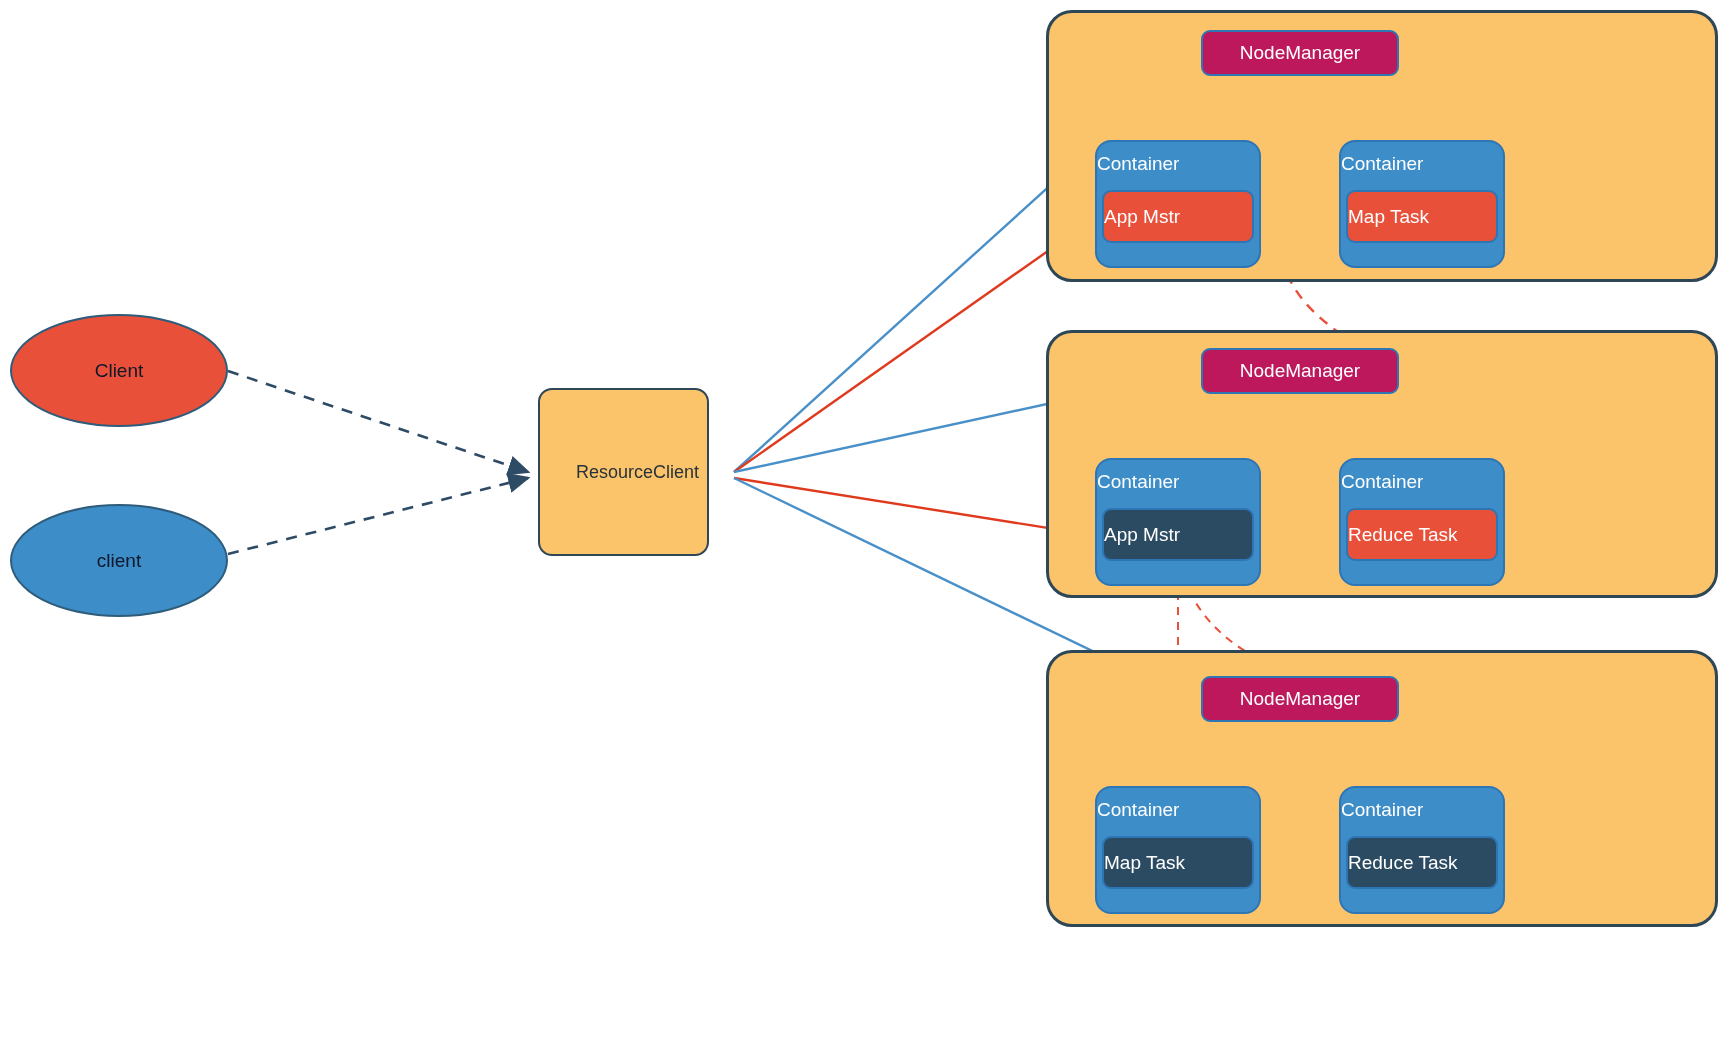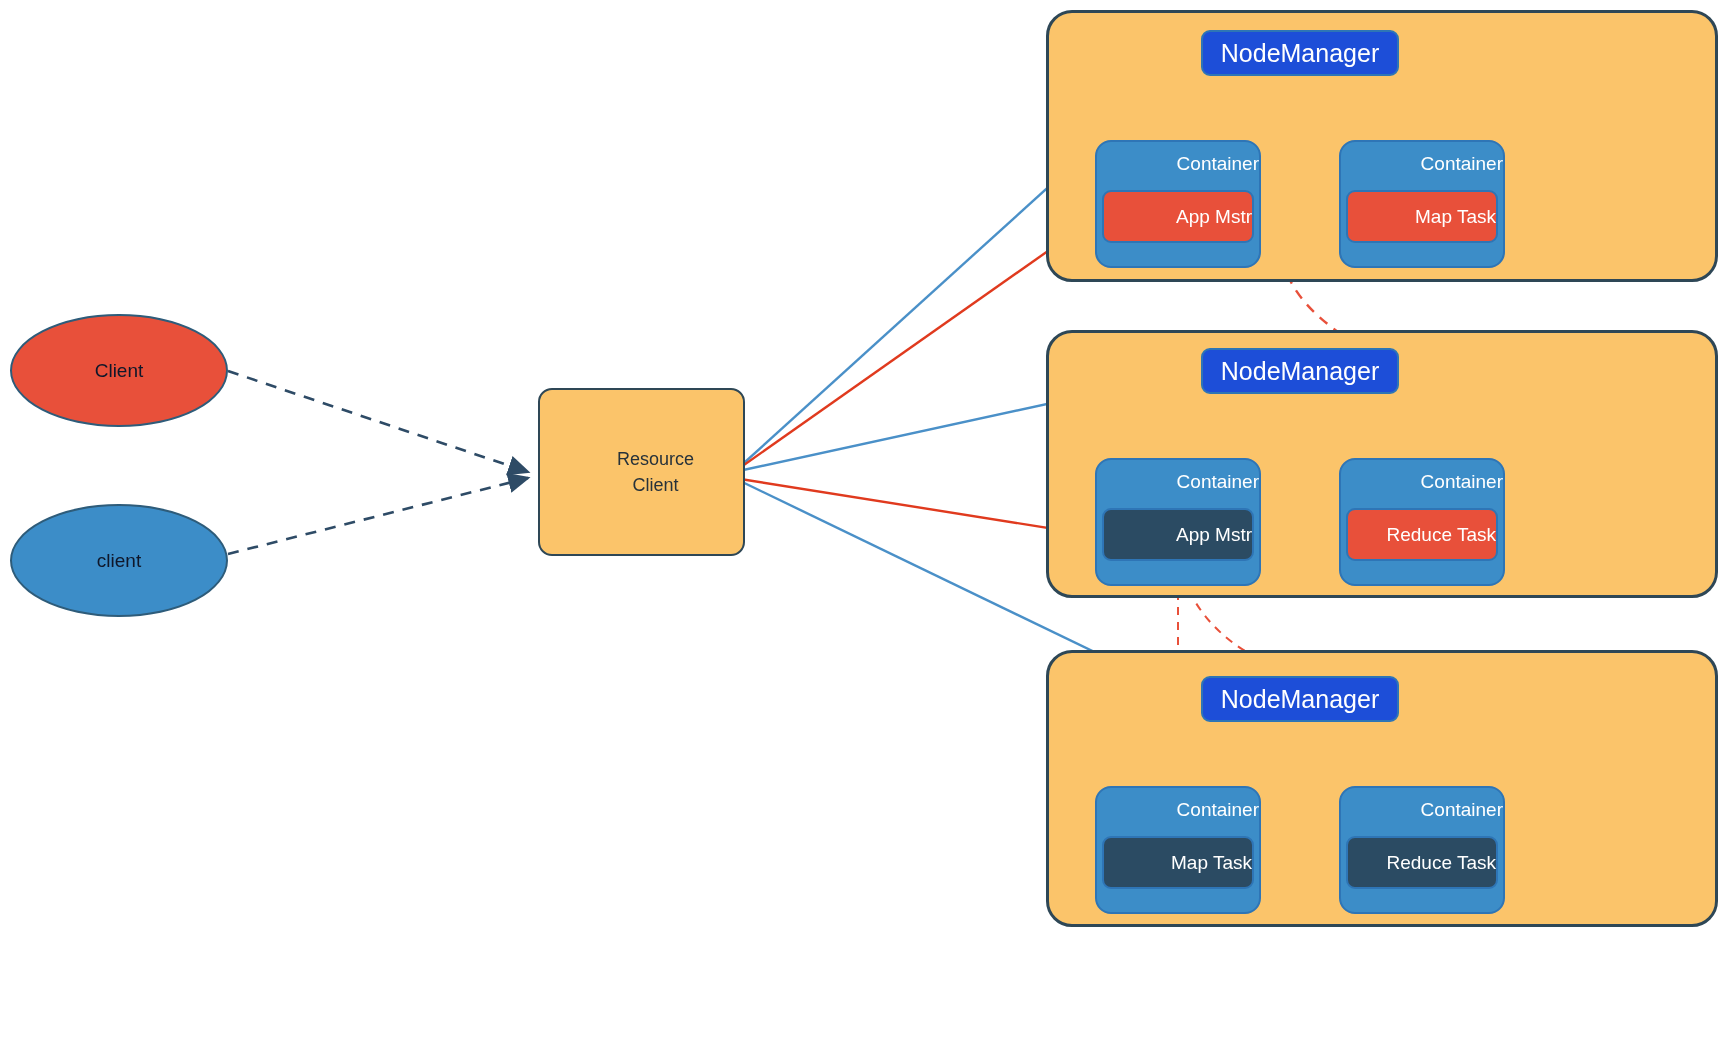--- a/index.html
+++ b/index.html
@@ -15,32 +15,32 @@
   .ellipse{border-radius:50%;border:2.5px solid #2E5C7A;color:#0f172a;font-size:19px;}
   .ellipse.red{background:#E8503A;}
   .ellipse.blue{background:#3C8DC8;}
   .rmbox{background:#FBC46A;border:2.5px solid #2E4756;border-radius:14px;
          color:#27323A;font-size:18px;line-height:1.45;text-align:center;}
 
   
   .cluster{background:#FBC46A;border:3px solid #2E4756;border-radius:26px;}
 
   
-  .nm{background:#1d4ed8;border:2.5px solid #2E75B6;border-radius:9px;
-      color:#ffffff;font-size:25px;}
+  .nm{background:#be185d;border:2.5px solid #2E75B6;border-radius:9px;
+      color:#ffffff;font-size:19px;}
 
   
   .container-box{background:#3C8DC8;border:2.5px solid #2E75B6;border-radius:16px;
         color:#ffffff;font-size:19px;align-items:flex-start;padding-top:11px;}
-  .container-label{position:absolute;top:11px;left:0;right:0;text-align:right;
+  .container-label{position:absolute;top:11px;left:0;right:0;text-align:left;
         color:#ffffff;font-size:19px;}
 
   
   .task{position:absolute;box-sizing:border-box;display:flex;align-items:center;
-        justify-content:flex-end;border-radius:9px;color:#ffffff;font-size:19px;}
+        justify-content:flex-start;border-radius:9px;color:#ffffff;font-size:19px;}
   .task.red{background:#E8503A;border:2.5px solid #2E75B6;}
   .task.dark{background:#2B4B63;border:2.5px solid #2E75B6;}
 </style>
 </head>
 <body>
 
 <div id="stage">
 
   <svg id="edges" viewBox="0 0 1735 1037">
     <defs>
@@ -77,21 +77,21 @@
   </svg>
 
   <div class="node ellipse red" style="left:10px;top:314px;width:218px;height:113px;">
     <span>Client</span>
   </div>
 
   <div class="node ellipse blue" style="left:10px;top:504px;width:218px;height:113px;">
     <span>client</span>
   </div>
 
-  <div class="node rmbox" style="left:538px;top:388px;width:207px;height:168px;flex-direction:column;padding-left:28px;">
+  <div class="node rmbox" style="left:538px;top:388px;width:171px;height:168px;flex-direction:row;padding-left:28px;">
     <span>Resource</span>
     <span>Client</span>
   </div>
 
   <div class="node cluster" style="left:1046px;top:10px;width:672px;height:272px;display:block;">
   </div>
 
   <div class="node nm" style="left:1201px;top:30px;width:198px;height:46px;">
     <span>NodeManager</span>
   </div>

